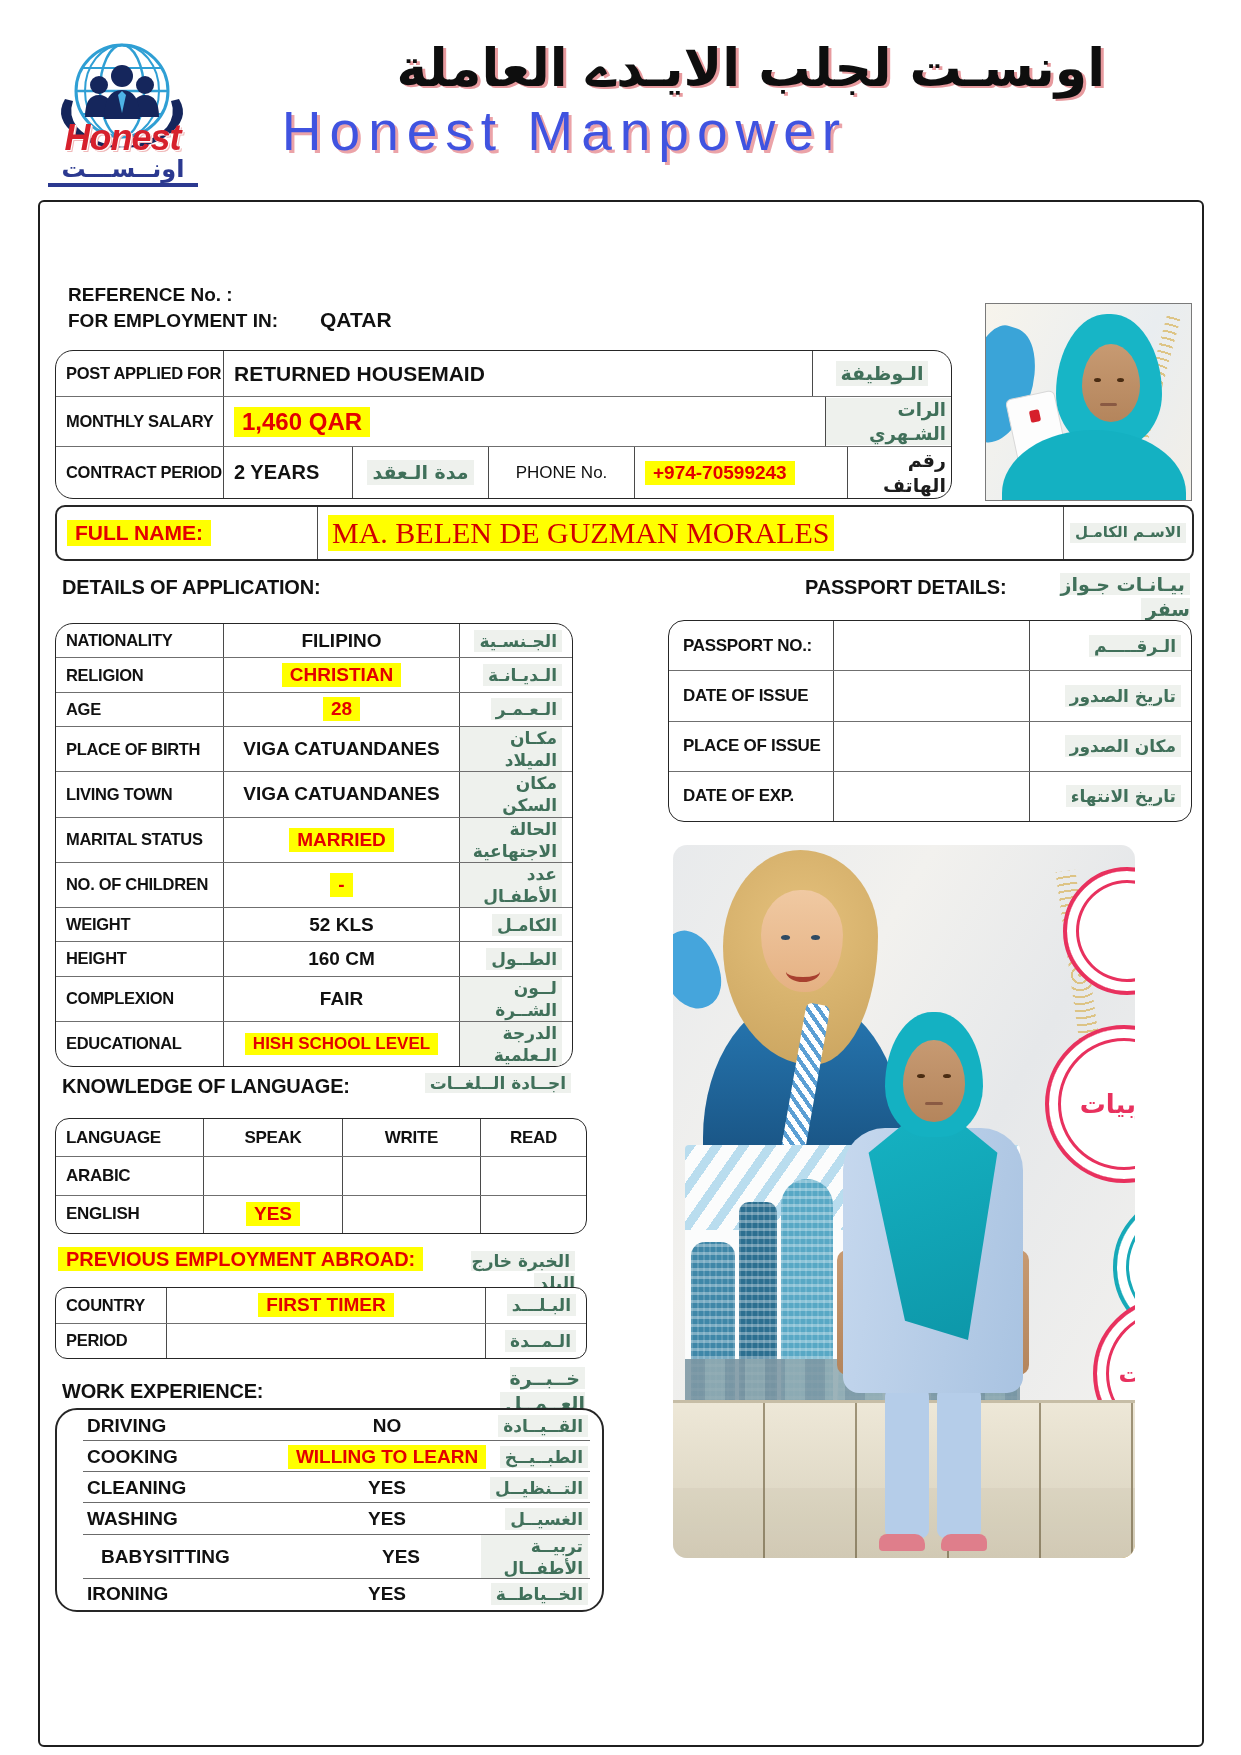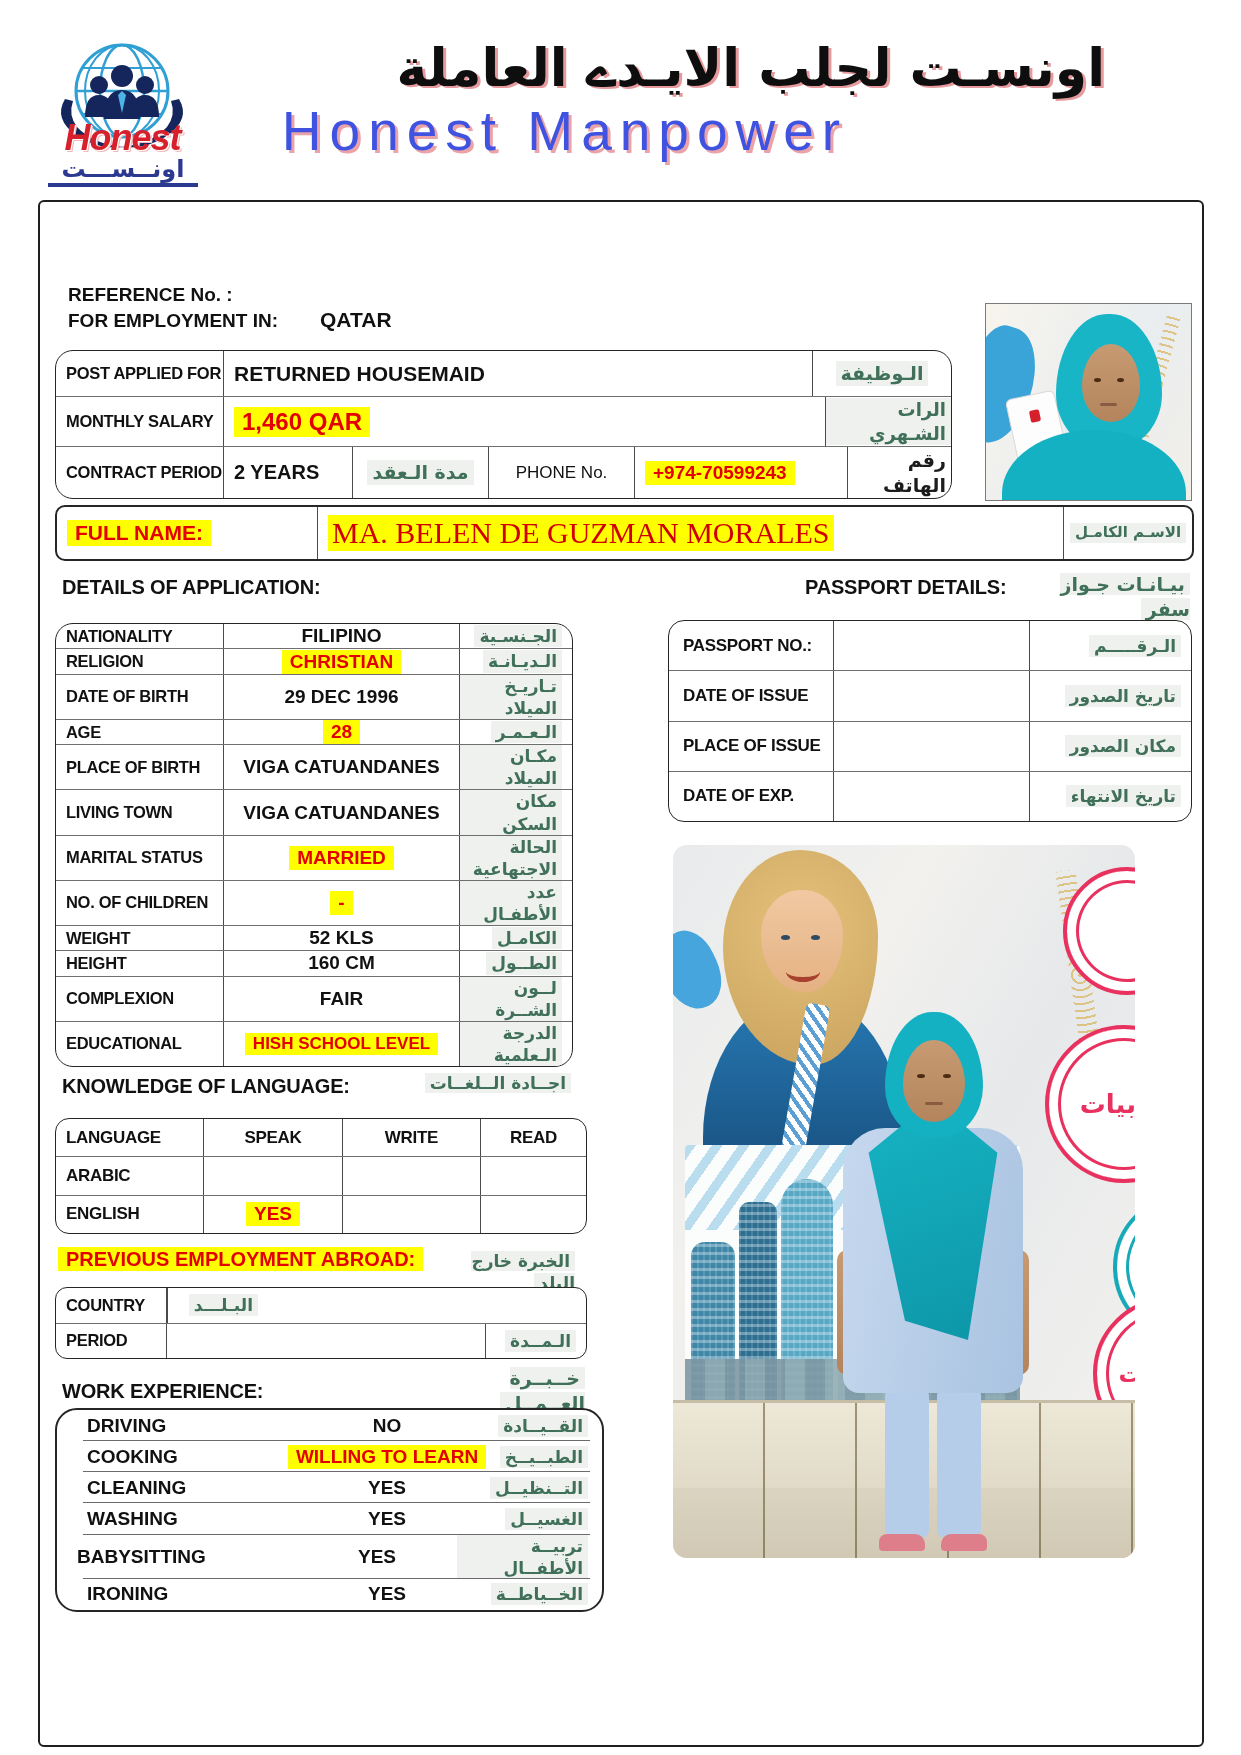--- a/index.html
+++ b/index.html
@@ -174,31 +174,20 @@
       </div>
     <div class="cell cv dv" style="width:235px;">
         <span class="val hl">CHRISTIAN</span>
       </div>
     <div class="cell ca" style="flex:1;">
         <span class="ar" dir="rtl">الـديـانـة</span>
       </div>
   </div>
   <div class="row rb" style="flex:1;">
     <div class="cell plz dv" style="width:157px;">
-        <span class="lb">DATE OF BIRTH</span>
-      </div>
-    <div class="cell cv dv" style="width:235px;">
-        <span class="val">29 DEC 1996</span>
-      </div>
-    <div class="cell ca" style="flex:1;">
-        <span class="ar" dir="rtl">تـاريـخ الميلاد</span>
-      </div>
-  </div>
-  <div class="row rb" style="flex:1;">
-    <div class="cell plz dv" style="width:157px;">
         <span class="lb">AGE</span>
       </div>
     <div class="cell cv dv" style="width:235px;">
         <span class="val hl">28</span>
       </div>
     <div class="cell ca" style="flex:1;">
         <span class="ar" dir="rtl">الـعـمـر</span>
       </div>
   </div>
   <div class="row rb" style="flex:1;">
@@ -386,20 +375,23 @@
   </div>
 </div>
 
 <div class="abs" style="left:58px;top:1248px;"><span class="hl" style="font-size:20px;font-weight:bold;">PREVIOUS EMPLOYMENT ABROAD:</span></div>
 <div class="abs" style="left:430px;top:1250px;width:145px;text-align:right;"><span class="ar" dir="rtl">الخبرة خارج البلد</span></div>
 
 <div class="tbl" style="left:55px;top:1287px;width:530px;height:70px;border-radius:12px;">
   <div class="row rb" style="flex:1;">
     <div class="cell plz dv" style="width:100px;">
         <span class="lb">COUNTRY</span>
+      </div>
+    <div class="cell cv" style="flex:1;">
+        <span class="val hl">FIRST TIMER</span>
       </div>
     <div class="cell ca dv" style="width:90px;border-right:none;border-left:1.3px solid #4a4a4a;">
         <span class="ar" dir="rtl">البـلـــد</span>
       </div>
   </div>
   <div class="row" style="flex:1;">
     <div class="cell plz dv" style="width:100px;">
         <span class="lb">PERIOD</span>
       </div>
     <div class="cell cv" style="flex:1;">
@@ -453,21 +445,21 @@
         <span class="val">WASHING</span>
       </div>
     <div class="cell cv" style="width:160px;">
         <span class="val">YES</span>
       </div>
     <div class="cell ca" style="flex:1;padding-right:14px;">
         <span class="ar" dir="rtl">الغسيــل</span>
       </div>
   </div>
   <div class="wrow sep">
-    <div class="cell" style="width:220px;padding-left:20px;">
+    <div class="cell" style="width:220px;padding-left:44px;">
         <span class="val">BABYSITTING</span>
       </div>
     <div class="cell cv" style="width:160px;">
         <span class="val">YES</span>
       </div>
     <div class="cell ca" style="flex:1;padding-right:14px;">
         <span class="ar" dir="rtl">تربيــة الأطفــال</span>
       </div>
   </div>
   <div class="wrow">

